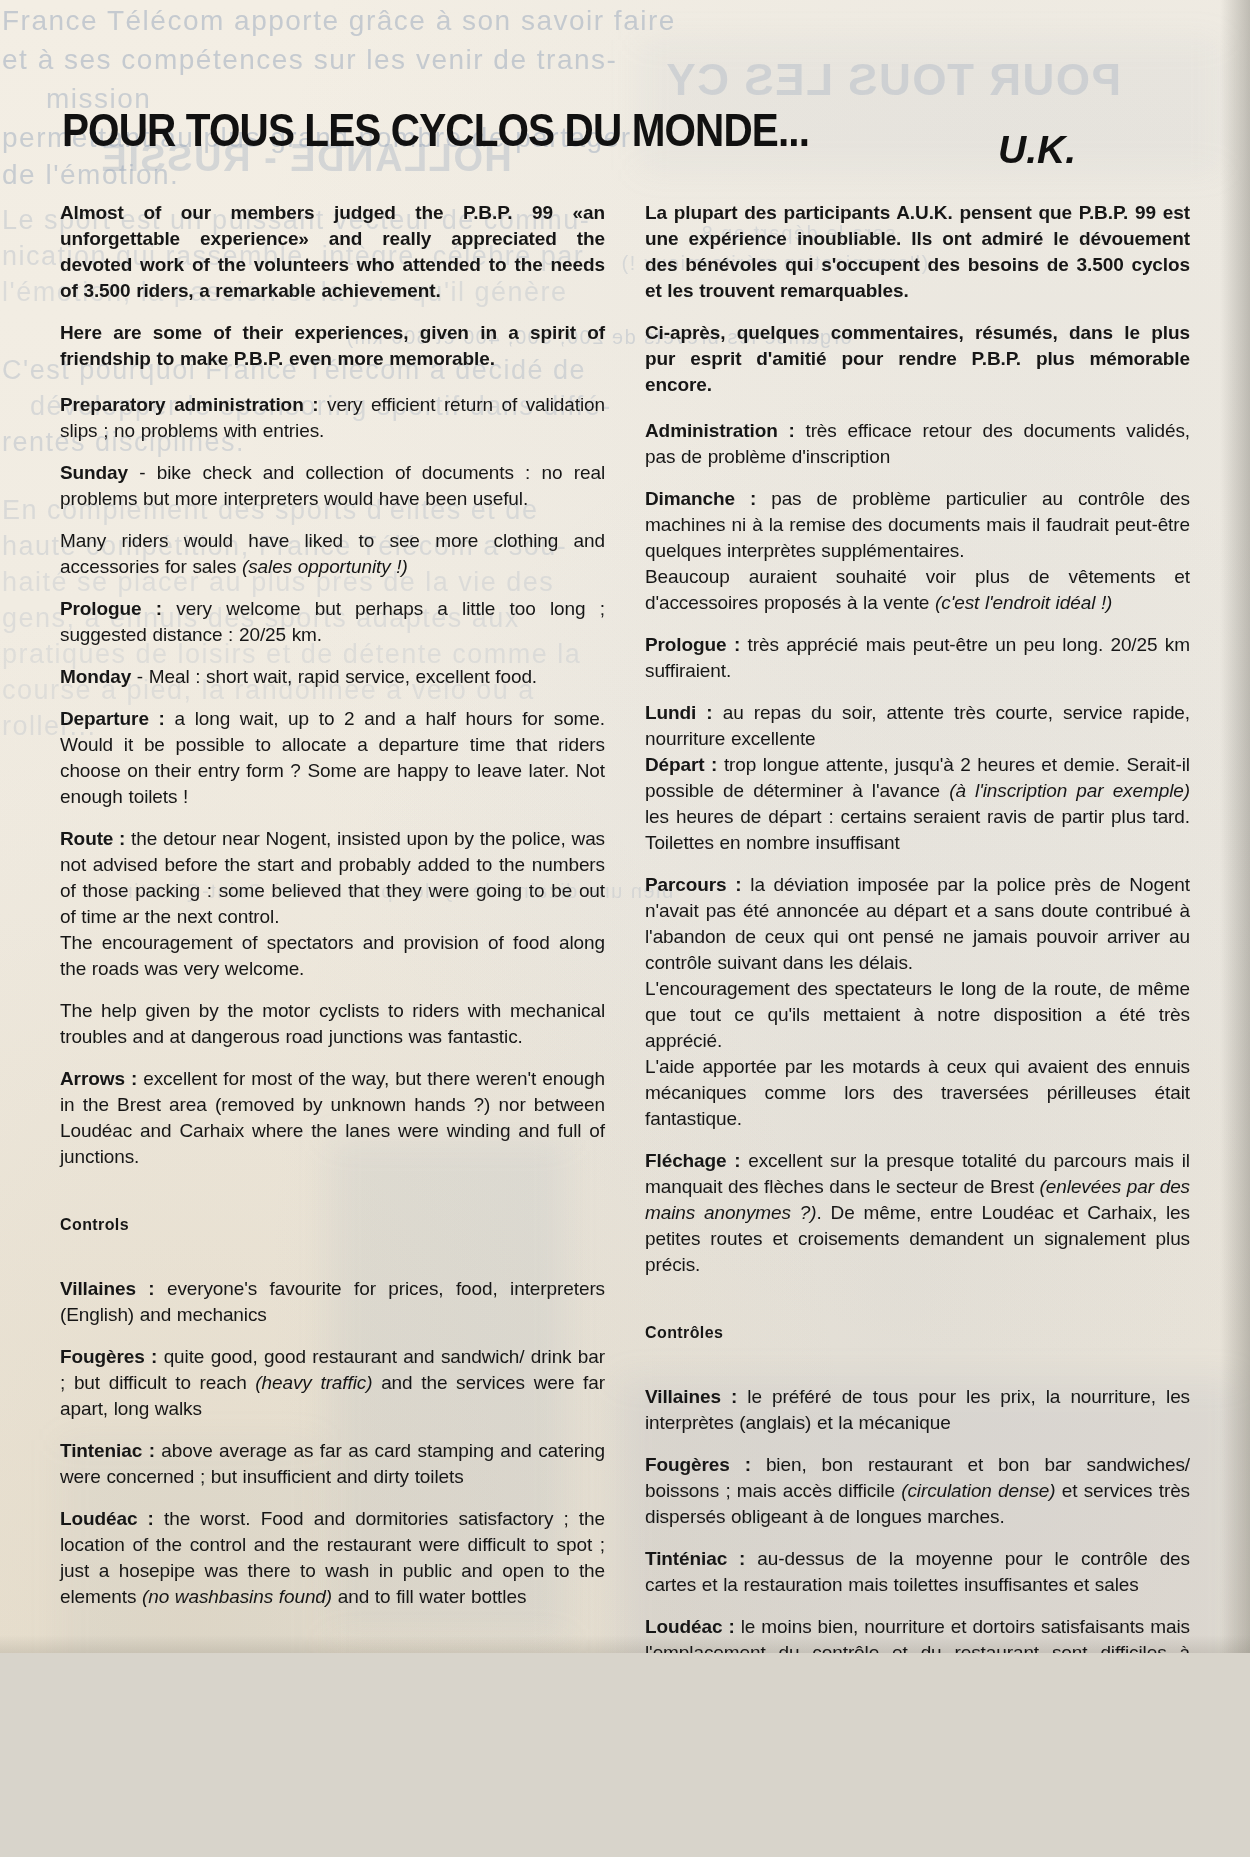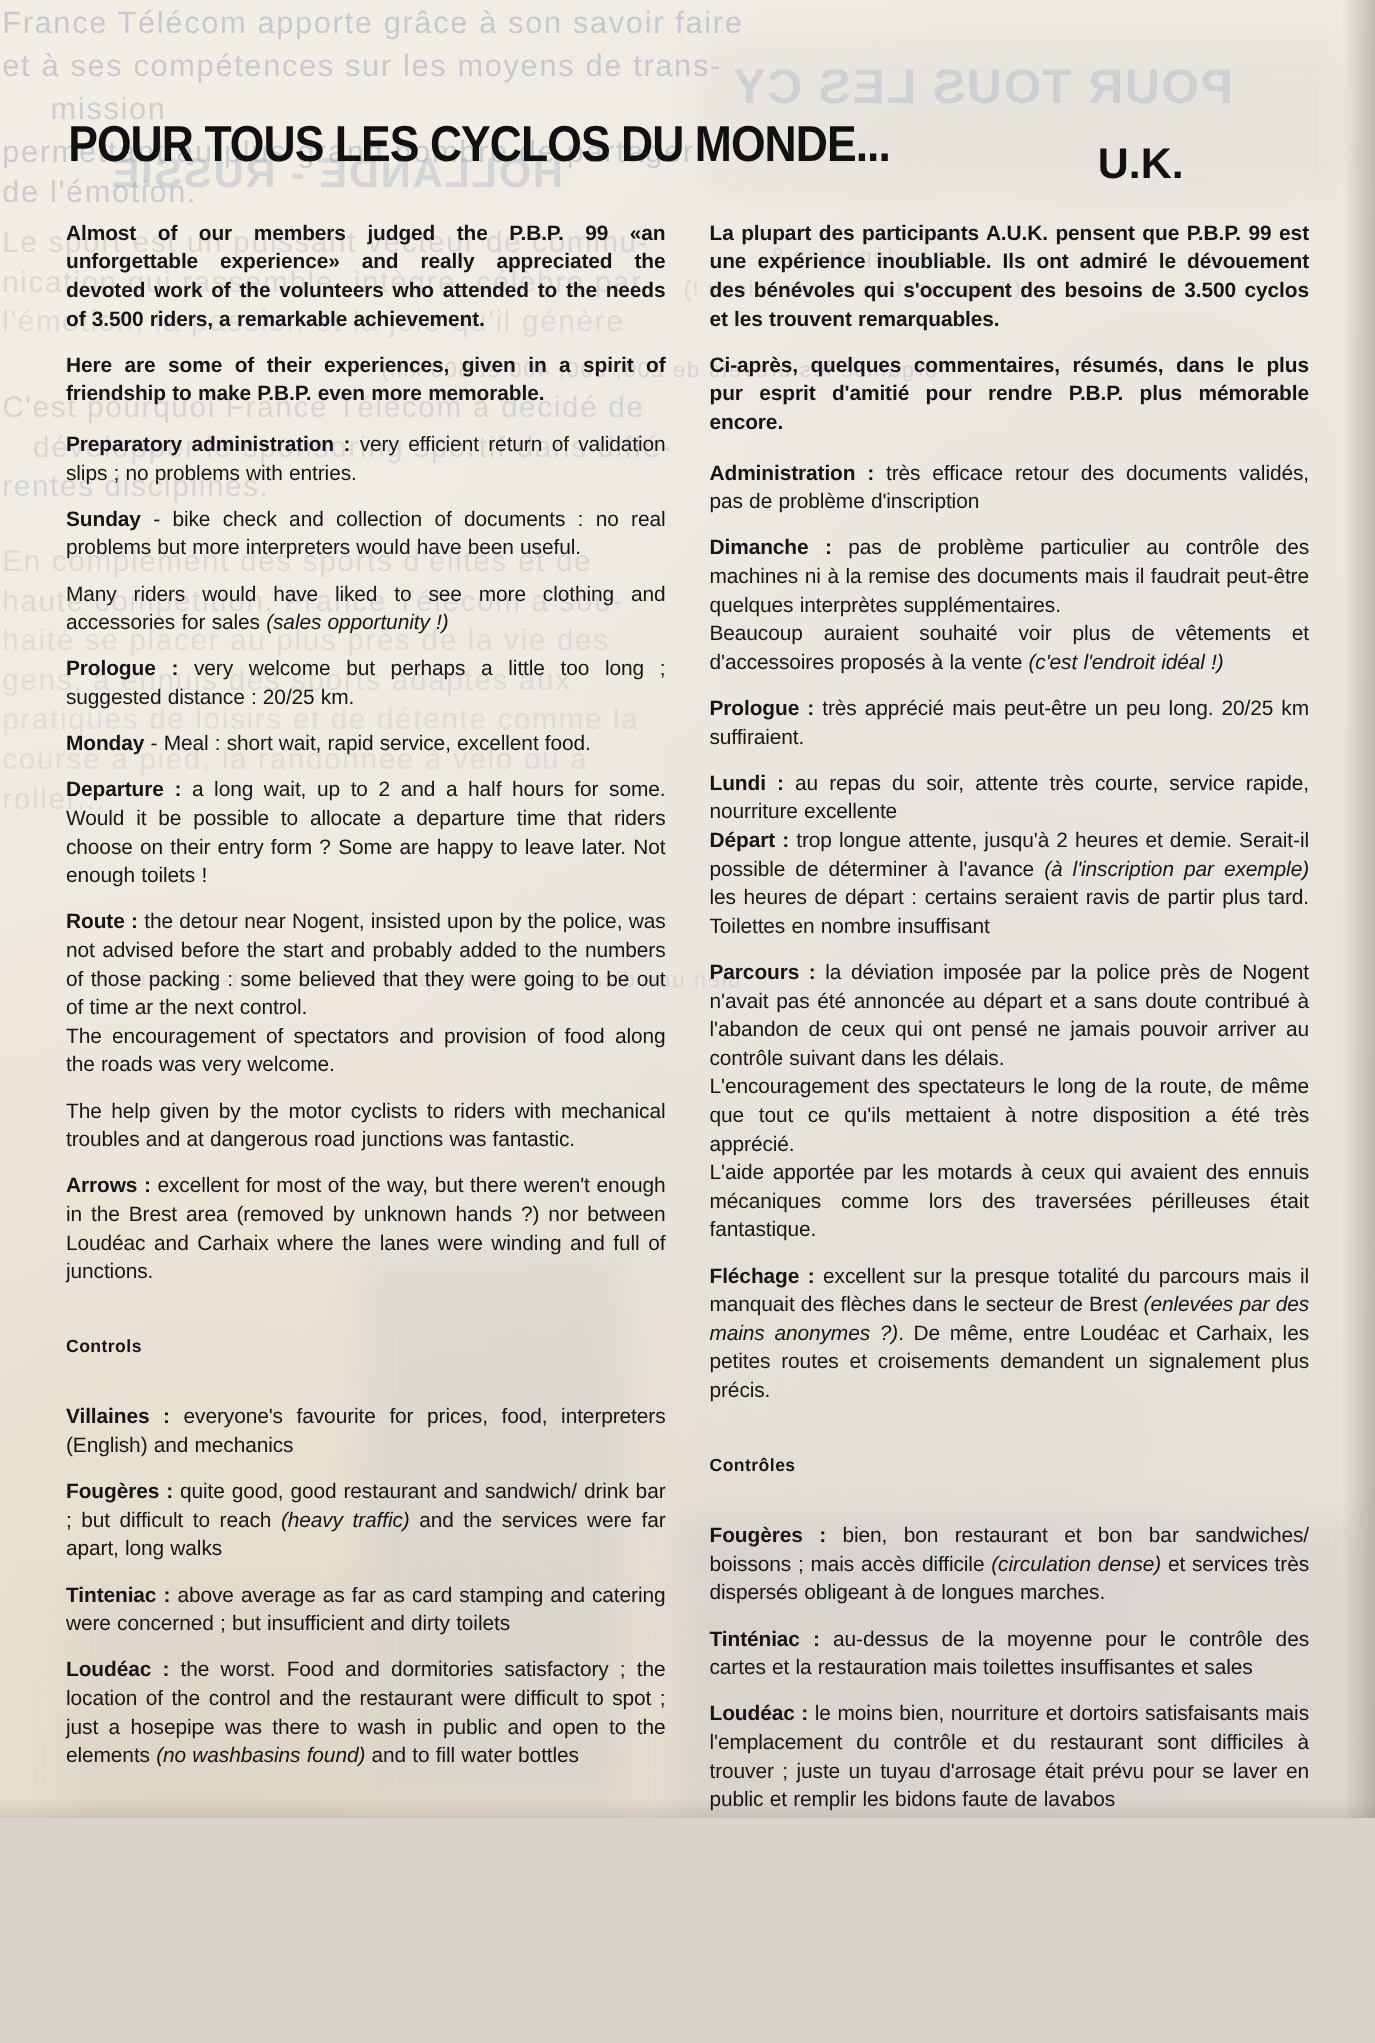--- a/index.html
+++ b/index.html
@@ -22,21 +22,21 @@
   .patch-3{left:640px;top:40px;width:580px;height:130px;background:rgba(150,162,180,.08);}
   .patch-4{left:60px;top:1440px;width:260px;height:300px;background:rgba(140,150,168,.07);}
 
   .bleed-layer{position:absolute;inset:0;z-index:1;}
   .bleed{position:absolute;color:#8fa0b8;white-space:nowrap;letter-spacing:1.5px;line-height:1.1;}
   .bleed.bold{font-weight:bold;}
   .mir{transform:scaleX(-1);}
 
   .title{position:absolute;z-index:2;left:62px;top:72px;font-size:46px;font-weight:bold;
     letter-spacing:-1px;white-space:nowrap;transform:scaleX(.88);transform-origin:left top;color:#111;}
-  .uk{position:absolute;z-index:2;left:998px;top:128px;font-size:39px;font-weight:bold;color:#111;}
+  .uk{position:absolute;z-index:2;left:998px;top:128px;font-size:39px;font-weight:bold;color:#111;font-style:italic;}
 
   .col{position:absolute;z-index:2;top:200px;width:545px;font-size:19px;line-height:26px;
     text-align:justify;letter-spacing:-.1px;word-spacing:.5px;}
   .col-en{left:60px;}
   .col-fr{left:645px;}
   .para{margin:0 0 16px;}
   .intro{margin-bottom:20px;font-weight:bold;}
   .b{font-weight:bold;}
   .i{font-style:italic;}
   h2.ctl{font-size:16px;font-weight:bold;margin:42px 0 38px;letter-spacing:.4px;}
@@ -49,21 +49,21 @@
 
 <div class="page">
 
   <div class="patch patch-1"></div>
   <div class="patch patch-2"></div>
   <div class="patch patch-3"></div>
   <div class="patch patch-4"></div>
 
   <div class="bleed-layer">
       <div class="bleed" style="left: 2px; top: 6px; font-size: 28px; opacity: 0.45;">France Télécom apporte grâce à son savoir faire</div>
-      <div class="bleed" style="left: 2px; top: 45px; font-size: 28px; opacity: 0.45;">et à ses compétences sur les moyens de trans-</div>
+      <div class="bleed" style="left: 2px; top: 45px; font-size: 28px; opacity: 0.45;">et à ses compétences sur les venir de trans-</div>
       <div class="bleed" style="left: 2px; top: 84px; font-size: 28px; opacity: 0.4; margin-left: 44px;">mission</div>
       <div class="bleed" style="left: 2px; top: 123px; font-size: 28px; opacity: 0.42;">permettant au plus grand nombre de partager</div>
       <div class="bleed" style="left: 2px; top: 160px; font-size: 28px; opacity: 0.42;">de l'émotion.</div>
       <div class="bleed mir bold" style="left: 665px; top: 56px; font-size: 44px; opacity: 0.28;">POUR TOUS LES CY</div>
       <div class="bleed mir bold" style="left: 100px; top: 138px; font-size: 38px; opacity: 0.3;">HOLLANDE - RUSSIE</div>
       <div class="bleed" style="left: 2px; top: 206px; font-size: 27px; opacity: 0.28;">Le sport est un puissant vecteur de commu-</div>
       <div class="bleed" style="left: 2px; top: 242px; font-size: 27px; opacity: 0.26;">nication qui rassemble, intègre, célèbre par</div>
       <div class="bleed" style="left: 2px; top: 278px; font-size: 27px; opacity: 0.22;">l'émotion, la passion et la joie qu'il génère</div>
       <div class="bleed mir" style="left: 700px; top: 222px; font-size: 20px; opacity: 0.25;">sera le départ en 8</div>
       <div class="bleed mir" style="left: 620px; top: 252px; font-size: 20px; opacity: 0.25;">(l'organisation mérite mieux !)</div>
@@ -120,20 +120,21 @@
     <div class="sections">
         <p class="para"><span class="b">Administration :</span><span class=""> très efficace retour des documents validés, pas de problème d'inscription</span></p>
         <p class="para"><span class="b">Dimanche :</span><span class=""> pas de problème particulier au contrôle des machines ni à la remise des documents mais il faudrait peut-être quelques interprètes supplémentaires.</span><br><span class="">Beaucoup auraient souhaité voir plus de vêtements et d'accessoires proposés à la vente </span><span class="i">(c'est l'endroit idéal !)</span></p>
         <p class="para"><span class="b">Prologue :</span><span class=""> très apprécié mais peut-être un peu long. 20/25 km suffiraient.</span></p>
         <p class="para"><span class="b">Lundi :</span><span class=""> au repas du soir, attente très courte, service rapide, nourriture excellente</span><br><span class="b">Départ :</span><span class=""> trop longue attente, jusqu'à 2 heures et demie. Serait-il possible de déterminer à l'avance </span><span class="i">(à l'inscription par exemple)</span><span class=""> les heures de départ : certains seraient ravis de partir plus tard. Toilettes en nombre insuffisant</span></p>
         <p class="para"><span class="b">Parcours :</span><span class=""> la déviation imposée par la police près de Nogent n'avait pas été annoncée au départ et a sans doute contribué à l'abandon de ceux qui ont pensé ne jamais pouvoir arriver au contrôle suivant dans les délais.</span><br><span class="">L'encouragement des spectateurs le long de la route, de même que tout ce qu'ils mettaient à notre disposition a été très apprécié.</span><br><span class="">L'aide apportée par les motards à ceux qui avaient des ennuis mécaniques comme lors des traversées périlleuses était fantastique.</span></p>
         <p class="para"><span class="b">Fléchage :</span><span class=""> excellent sur la presque totalité du parcours mais il manquait des flèches dans le secteur de Brest </span><span class="i">(enlevées par des mains anonymes ?)</span><span class="">. De même, entre Loudéac et Carhaix, les petites routes et croisements demandent un signalement plus précis.</span></p>
       </div>
     <h2 class="ctl">Contrôles</h2>
     <div class="controls">
+        <p class="para"><span class="b">Villaines :</span><span class=""> le préféré de tous pour les prix, la nourriture, les interprètes (anglais) et la mécanique</span></p>
         <p class="para"><span class="b">Fougères :</span><span class=""> bien, bon restaurant et bon bar sandwiches/ boissons ; mais accès difficile </span><span class="i">(circulation dense)</span><span class=""> et services très dispersés obligeant à de longues marches.</span></p>
         <p class="para"><span class="b">Tinténiac :</span><span class=""> au-dessus de la moyenne pour le contrôle des cartes et la restauration mais toilettes insuffisantes et sales</span></p>
         <p class="para"><span class="b">Loudéac :</span><span class=""> le moins bien, nourriture et dortoirs satisfaisants mais l'emplacement du contrôle et du restaurant sont difficiles à trouver ; juste un tuyau d'arrosage était prévu pour se laver en public et remplir les bidons faute de lavabos</span></p>
       </div>
   </div>
 
   <div class="pageno">72</div>
 
   <div class="edge-right"></div>
   <div class="edge-bottom"></div>

